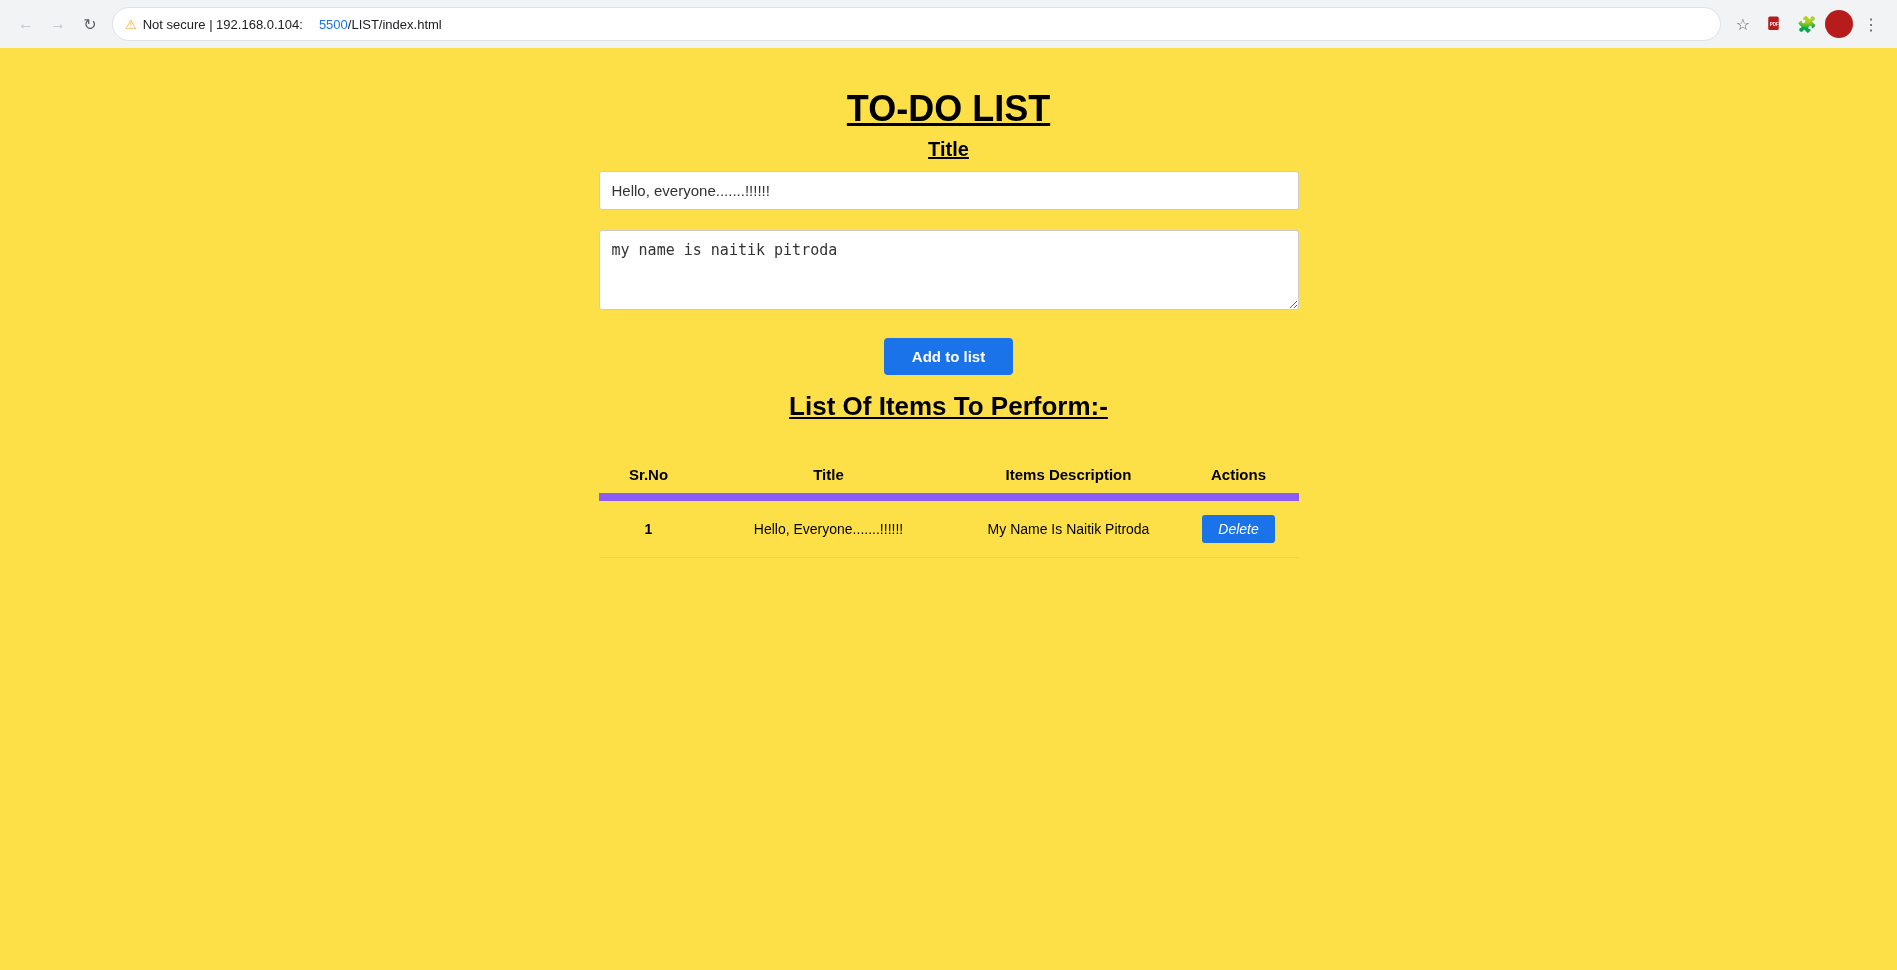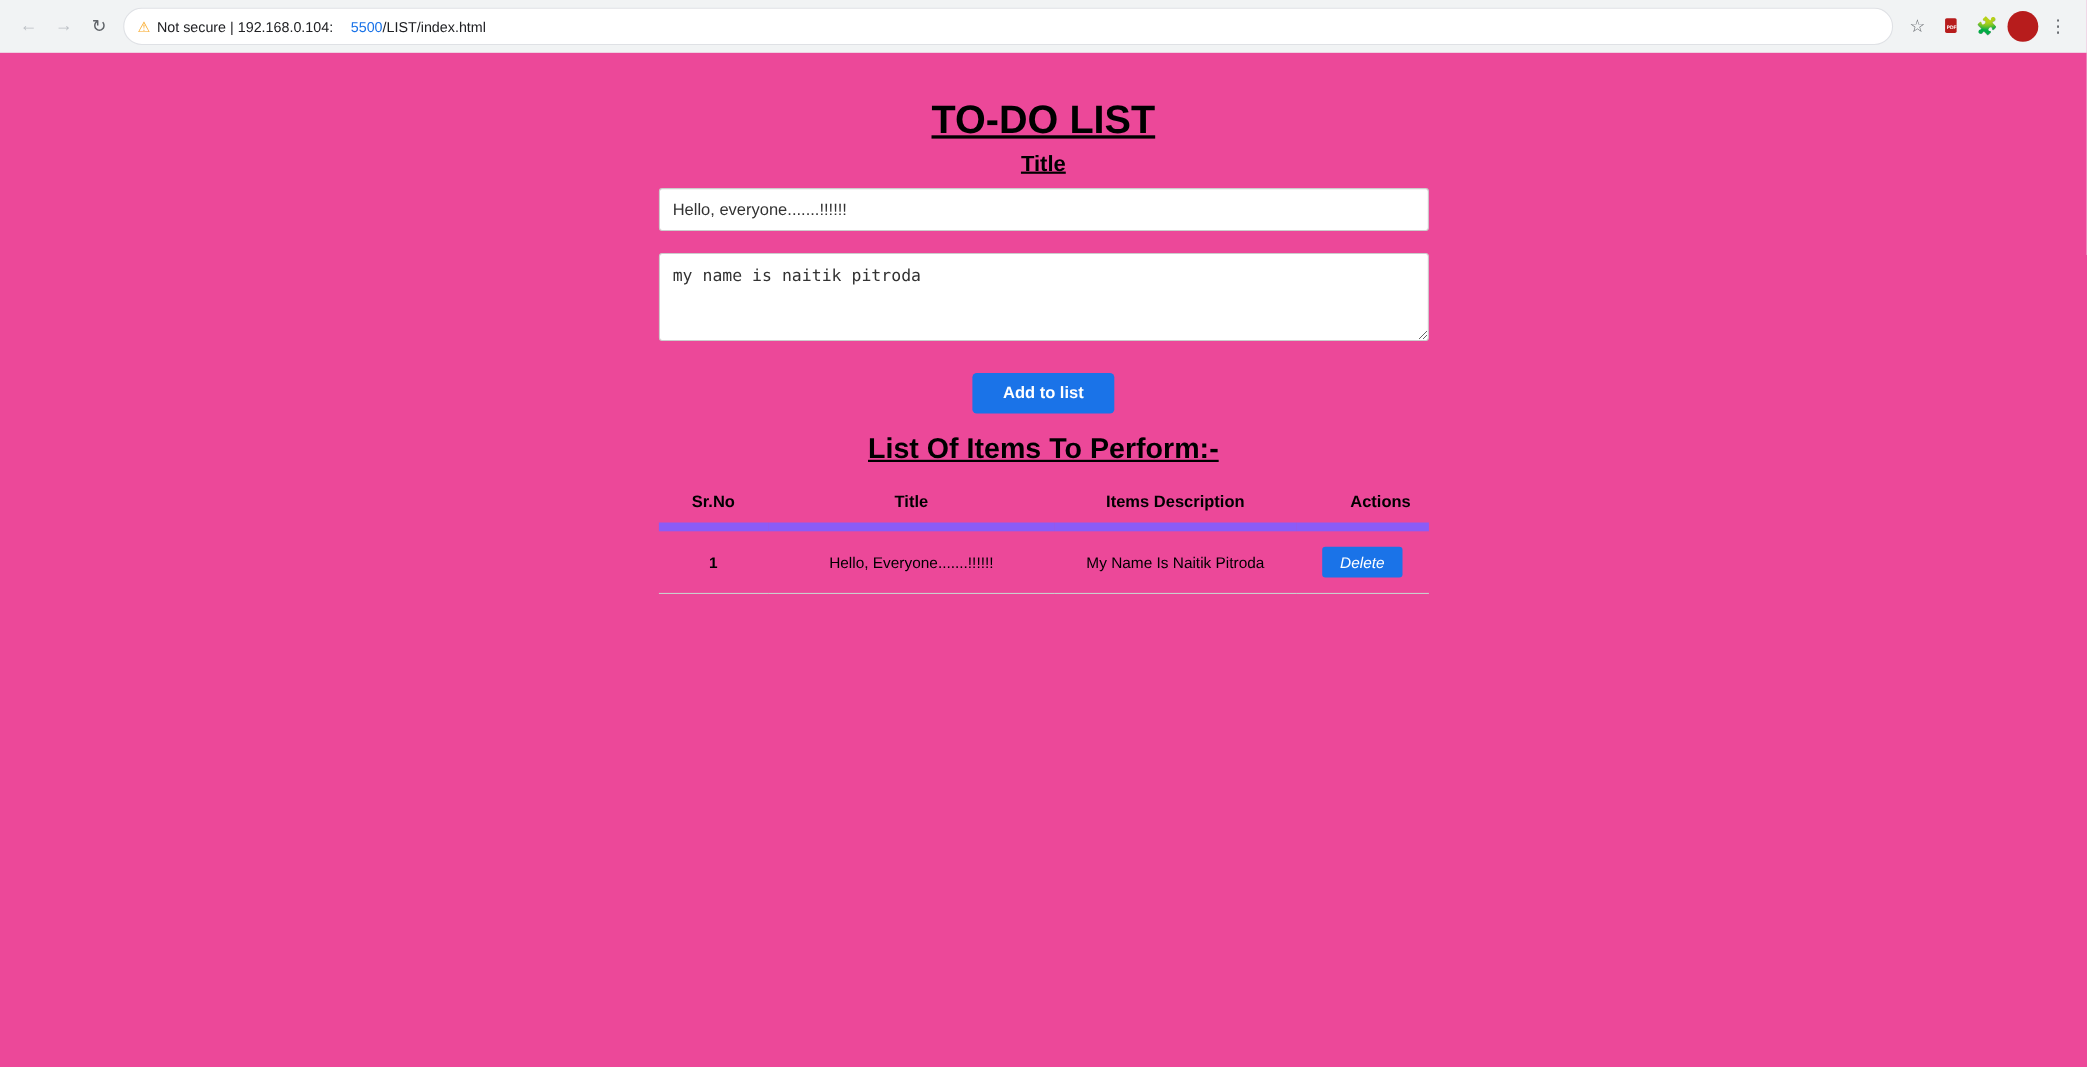--- a/index.html
+++ b/index.html
@@ -105,21 +105,21 @@
     .profile-icon {
       width: 28px;
       height: 28px;
       border-radius: 50%;
       background: #b71c1c;
       cursor: pointer;
     }
 
     
     .page-content {
-      background: #ec4899;
+      background: #fde047;
       min-height: calc(100vh - 48px);
       padding: 40px 20px 60px;
     }
 
     .page-inner {
       max-width: 700px;
       margin: 0 auto;
     }
 
     .page-title {
@@ -181,21 +181,21 @@
       border-radius: 4px;
       cursor: pointer;
       font-weight: bold;
     }
 
     .list-heading {
       text-align: center;
       font-size: 26px;
       font-weight: bold;
       text-decoration: underline;
-      margin-bottom: 15px;
+      margin-bottom: 34px;
       color: #000;
     }
 
     .items-table {
       width: 100%;
       border-collapse: collapse;
     }
 
     .items-table th {
       font-size: 15px;
@@ -215,21 +215,21 @@
       width: 260px;
       text-align: center;
     }
 
     .items-table th.col-desc {
       text-align: center;
     }
 
     .items-table th.col-actions {
       width: 120px;
-      text-align: right;
+      text-align: center;
     }
 
     .items-table td {
       font-size: 14px;
       padding: 14px 16px;
       border-bottom: 1px solid #ccc;
       color: #000;
     }
 
     .items-table td.col-srno {

